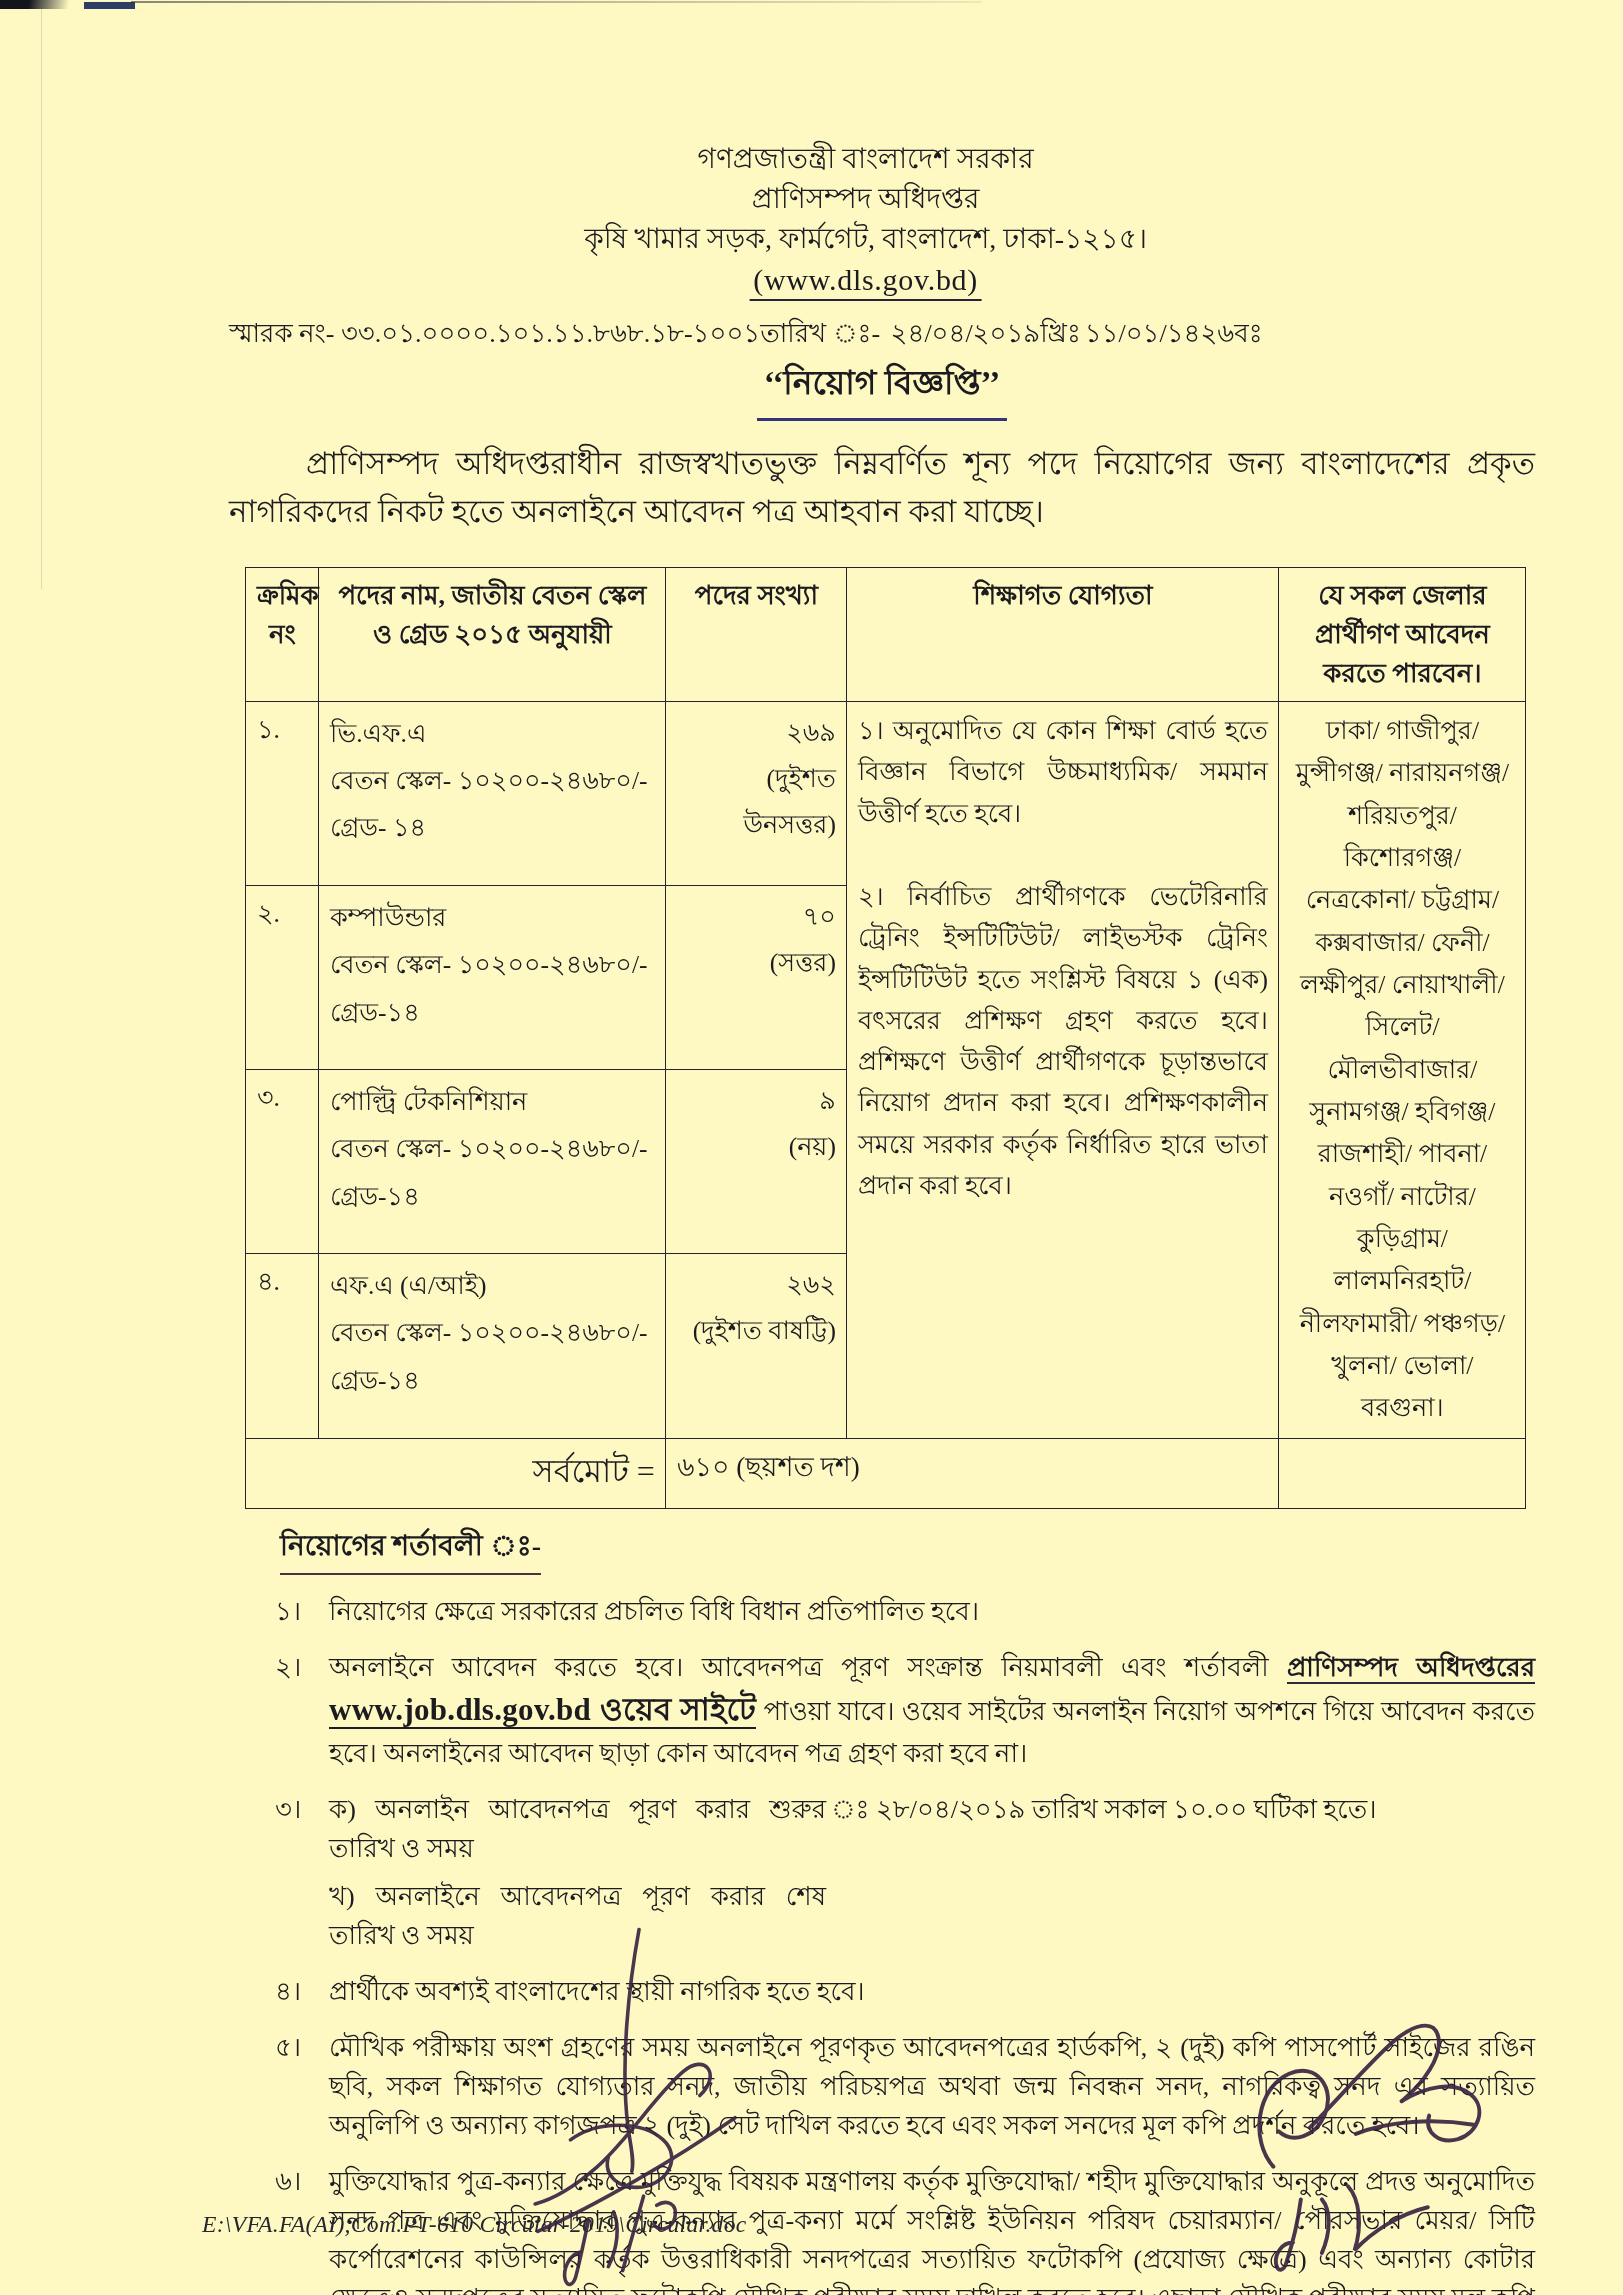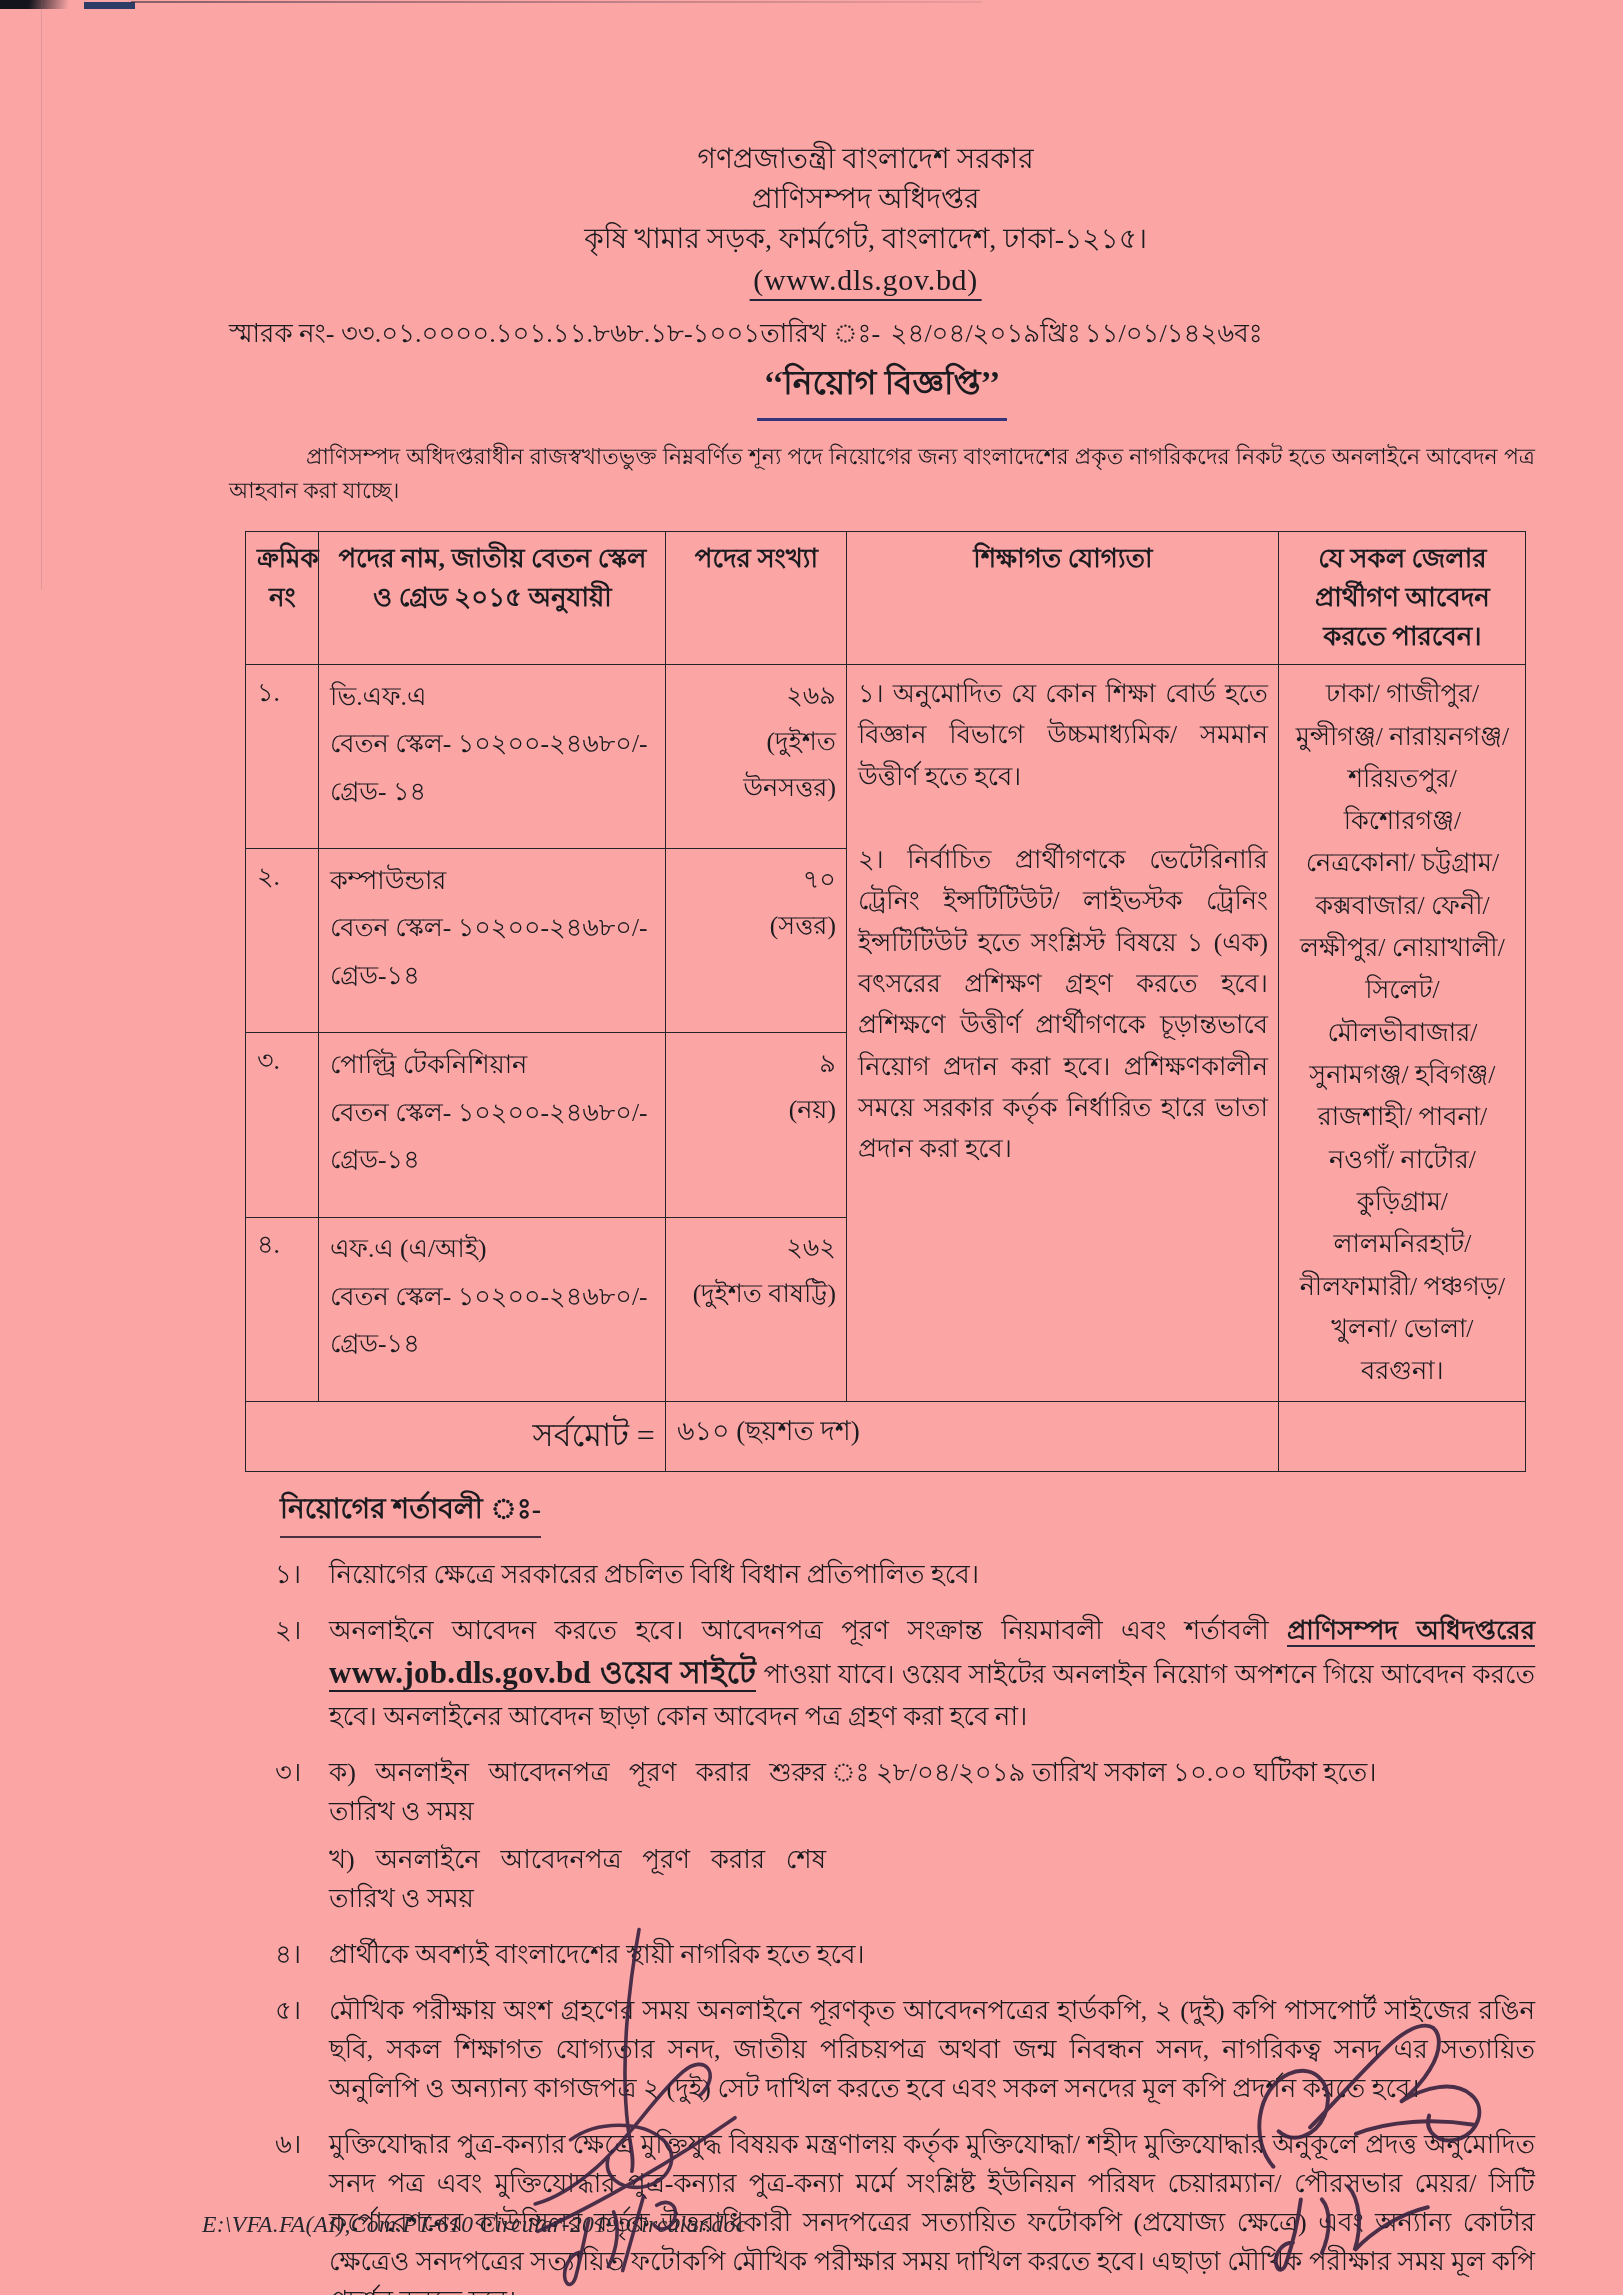--- a/index.html
+++ b/index.html
@@ -1,18 +1,18 @@
 <!DOCTYPE html>
 <html style="font-size:10.5px"><head>
 <meta charset="utf-8">
 <style>
   html,body { margin:0; padding:0; background:#9a9a9a; }
   .page {
     position:relative; width:1623px; height:2295px; margin:0 auto;
-    background:#fca5a5; color:#1b1b20; overflow:hidden;
+    background:#fef9c3; color:#1b1b20; overflow:hidden;
     font-family:"Liberation Serif","DejaVu Serif",serif;
   }
   
   .artifact-corner { position:absolute; top:0; left:0; width:72px; height:9.2px;
     background:linear-gradient(100deg,#14141c 40%,rgba(20,20,28,0) 95%); }
   .artifact-topbar { position:absolute; top:2px; left:84px; width:51px; height:6.5px; background:#2e3d66; }
   .artifact-topline { position:absolute; top:0.7px; left:131px; width:851px; height:2px;
     background:linear-gradient(90deg,rgba(40,40,60,.55),rgba(40,40,60,.08)); }
   .artifact-vline { position:absolute; top:0; left:41px; width:1.3px; height:589px; background:rgba(110,110,125,.22); }
 
@@ -32,21 +32,21 @@
   .date-greg { text-align:right; padding-right:3.9px; }
   .date-divider { border:none; border-top:2px dashed #3f3f52; margin:1.3px 0 2.6px 0; width:100%; }
   .date-beng { text-align:right; padding-right:25px; }
 
   
   .title-wrap { text-align:center; }
   .doc-title { display:inline-block; font-size:33px; font-weight:bold;
     border-bottom:3.3px solid #34347a; padding:0 6.5px 5.2px 6.5px; }
 
   
-  .intro { margin-top:19.6px; font-size:22px; line-height:1.55; text-align:justify; text-indent:77px; }
+  .intro { margin-top:19.6px; font-size:31px; line-height:1.55; text-align:justify; text-indent:77px; }
 
   
   table.recruit { border-collapse:collapse; margin-top:17px; margin-left:16.4px;
     width:1280px; table-layout:fixed; font-size:25.5px; }
   table.recruit col.c1 { width:73px; }
   table.recruit col.c2 { width:347px; }
   table.recruit col.c3 { width:181px; }
   table.recruit col.c4 { width:432px; }
   table.recruit col.c5 { width:247px; }
   table.recruit th, table.recruit td { border:1.6px solid #24242c; vertical-align:top; padding:7.9px 10.5px; }

